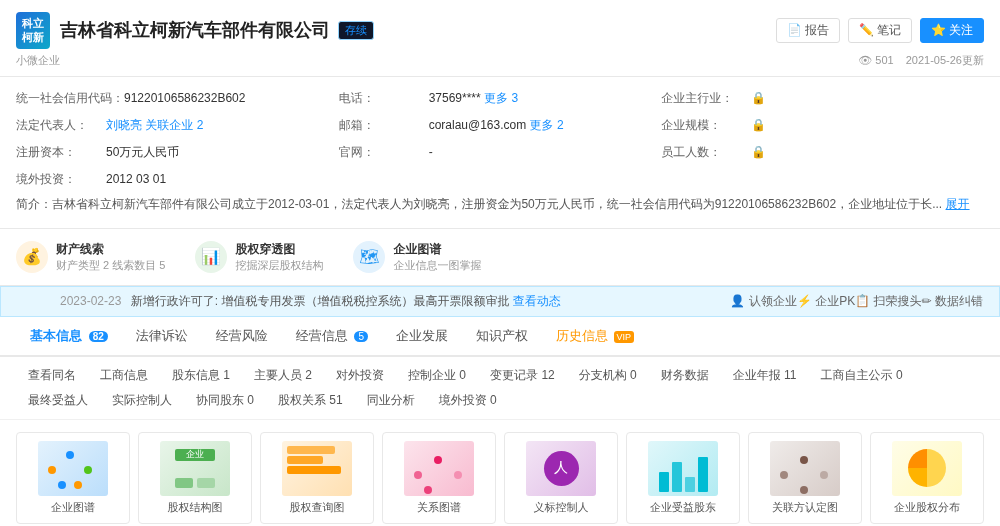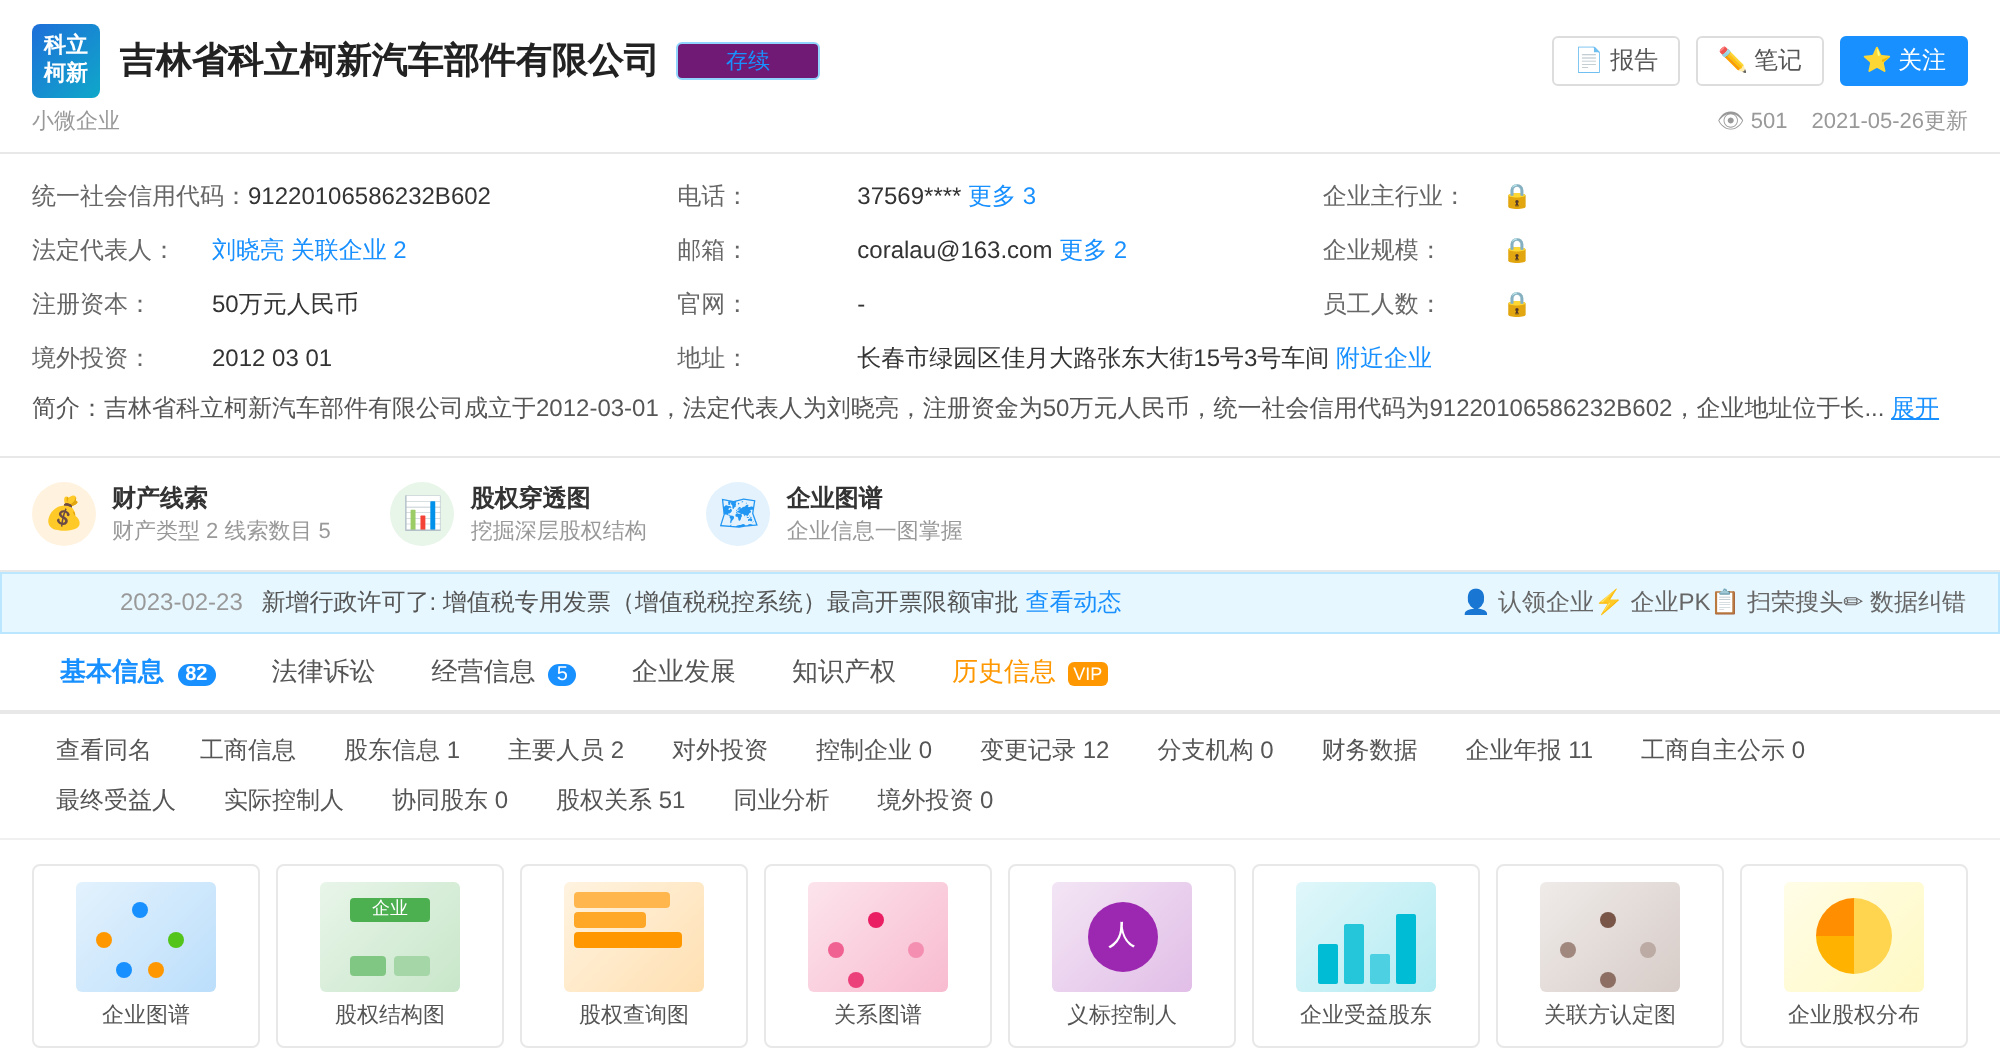--- a/index.html
+++ b/index.html
@@ -5,21 +5,21 @@
     * { box-sizing: border-box; margin: 0; padding: 0; }
     body { font-family: "Microsoft YaHei", "PingFang SC", sans-serif; font-size: 12px; background: #f0f2f5; color: #333; }
     
     .page-wrapper { width: 1000px; background: #f0f2f5; min-height: 526px; }
     
     
     .header { background: #fff; padding: 12px 16px 8px; border-bottom: 1px solid #e8e8e8; }
     .header-top { display: flex; align-items: center; justify-content: space-between; margin-bottom: 4px; }
     .logo-badge { background: linear-gradient(135deg, #1e6fd9, #0fa8c9); color: #fff; font-size: 11px; font-weight: bold; padding: 4px 6px; border-radius: 4px; line-height: 1.3; text-align: center; margin-right: 10px; }
     .company-name { font-size: 18px; font-weight: bold; color: #222; margin-right: 8px; }
-    .tag-存续 { background: #701a75; border: 1px solid #91d5ff; color: #1890ff; font-size: 11px; padding: 1px 24px; border-radius: 3px; }
+    .tag-存续 { background: #0f172a; border: 1px solid #91d5ff; color: #1890ff; font-size: 11px; padding: 1px 6px; border-radius: 3px; }
     .header-left { display: flex; align-items: center; }
     .header-right { display: flex; align-items: center; gap: 8px; }
     .btn-report { background: #fff; border: 1px solid #ddd; color: #555; padding: 3px 10px; border-radius: 3px; font-size: 12px; cursor: pointer; display: flex; align-items: center; gap: 3px; }
     .btn-note { background: #fff; border: 1px solid #ddd; color: #555; padding: 3px 10px; border-radius: 3px; font-size: 12px; cursor: pointer; display: flex; align-items: center; gap: 3px; }
     .btn-follow { background: #1890ff; border: 1px solid #1890ff; color: #fff; padding: 3px 10px; border-radius: 3px; font-size: 12px; cursor: pointer; display: flex; align-items: center; gap: 3px; }
     .small-enterprise { color: #999; font-size: 11px; }
     .header-sub { display: flex; align-items: center; justify-content: space-between; margin-top: 2px; }
     .view-info { color: #999; font-size: 11px; display: flex; align-items: center; gap: 12px; }
 
     
@@ -157,24 +157,20 @@
         <span class="info-value">-</span>
       </div>
       <div class="info-row">
         <span class="info-label">员工人数：</span>
         <span class="info-value"><span style="color:#ccc;">🔒</span></span>
       </div>
       <div class="info-row">
         <span class="info-label">境外投资：</span>
         <span class="info-value">2012 03 01</span>
       </div>
-      <div class="info-row" style="grid-column: span 2;">
-        <span class="info-label">地址：</span>
-        <span class="info-value">长春市绿园区佳月大路张东大街15号3号车间 <a class="info-link" href="#">附近企业</a></span>
-      </div>
     </div>
     <div class="desc-row">
       简介：吉林省科立柯新汽车部件有限公司成立于2012-03-01，法定代表人为刘晓亮，注册资金为50万元人民币，统一社会信用代码为91220106586232B602，企业地址位于长...
       <a class="expand-link" href="#">展开</a>
     </div>
   </div>
 
   <div class="features-section">
     <div class="feature-item">
       <div class="feature-icon feature-icon-finance">💰</div>
@@ -211,20 +207,21 @@
       <span>📋 扫荣搜头</span>
       <span>✏ 数据纠错</span>
     </div>
   </div>
 
   <div class="tabs-section">
     <div class="tab-item active">
       基本信息 <span class="tab-badge">82</span>
     </div>
     <div class="tab-item">法律诉讼</div>
+    <div class="tab-item">经营风险</div>
     <div class="tab-item">
       经营信息 <span class="tab-badge">5</span>
     </div>
     <div class="tab-item">企业发展</div>
     <div class="tab-item">知识产权</div>
     <div class="tab-item vip">
       历史信息 <span class="tab-vip-badge">VIP</span>
     </div>
   </div>
 

